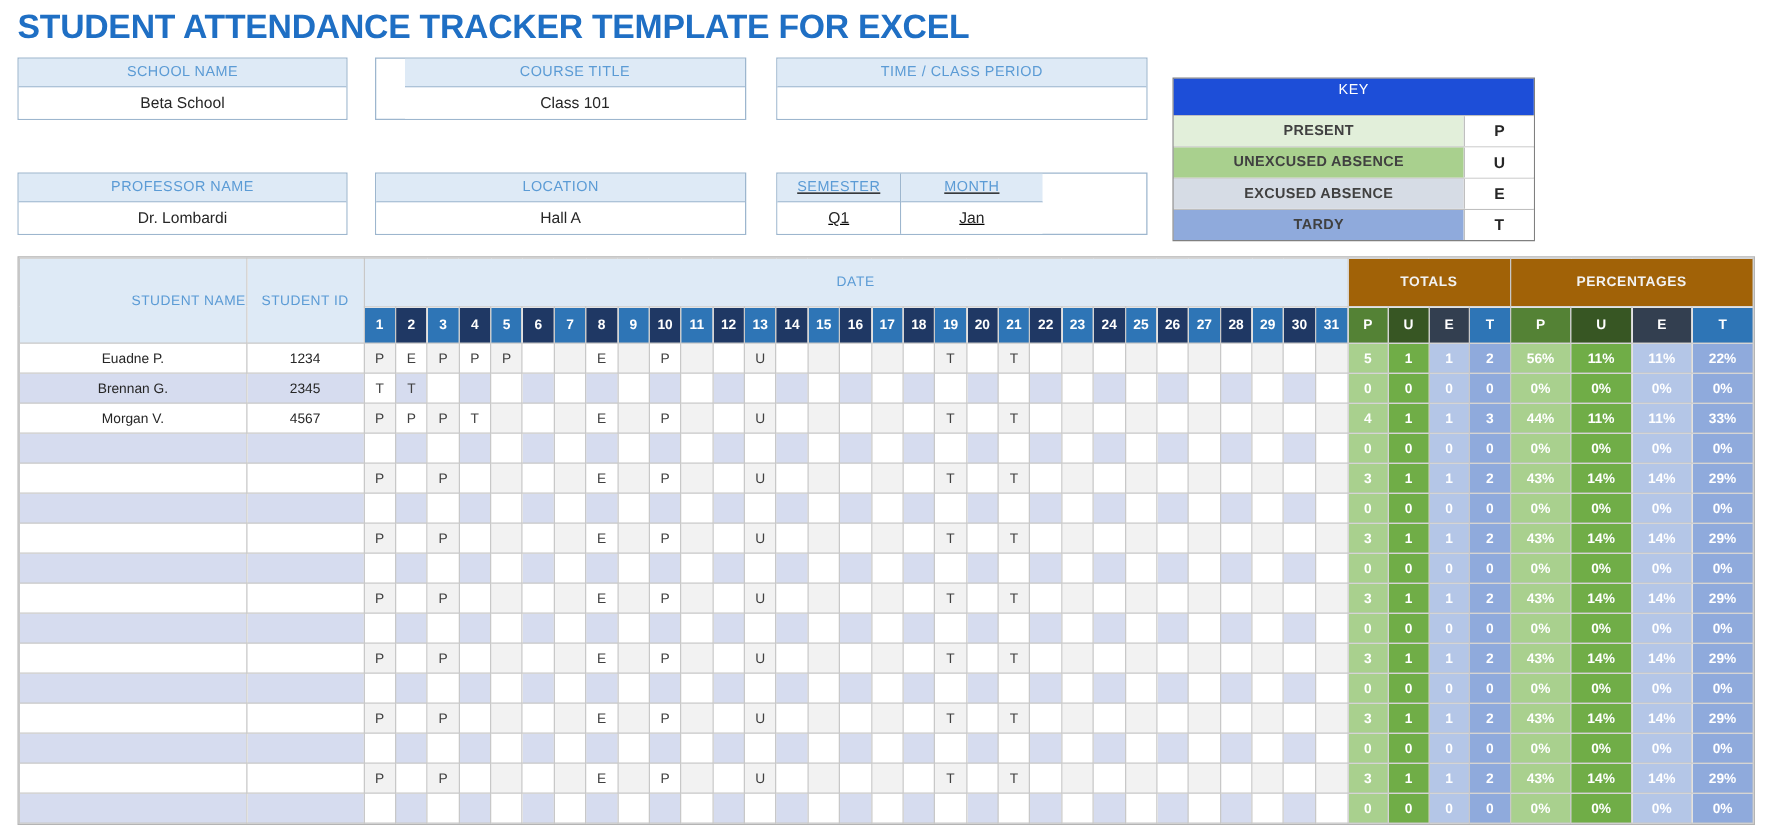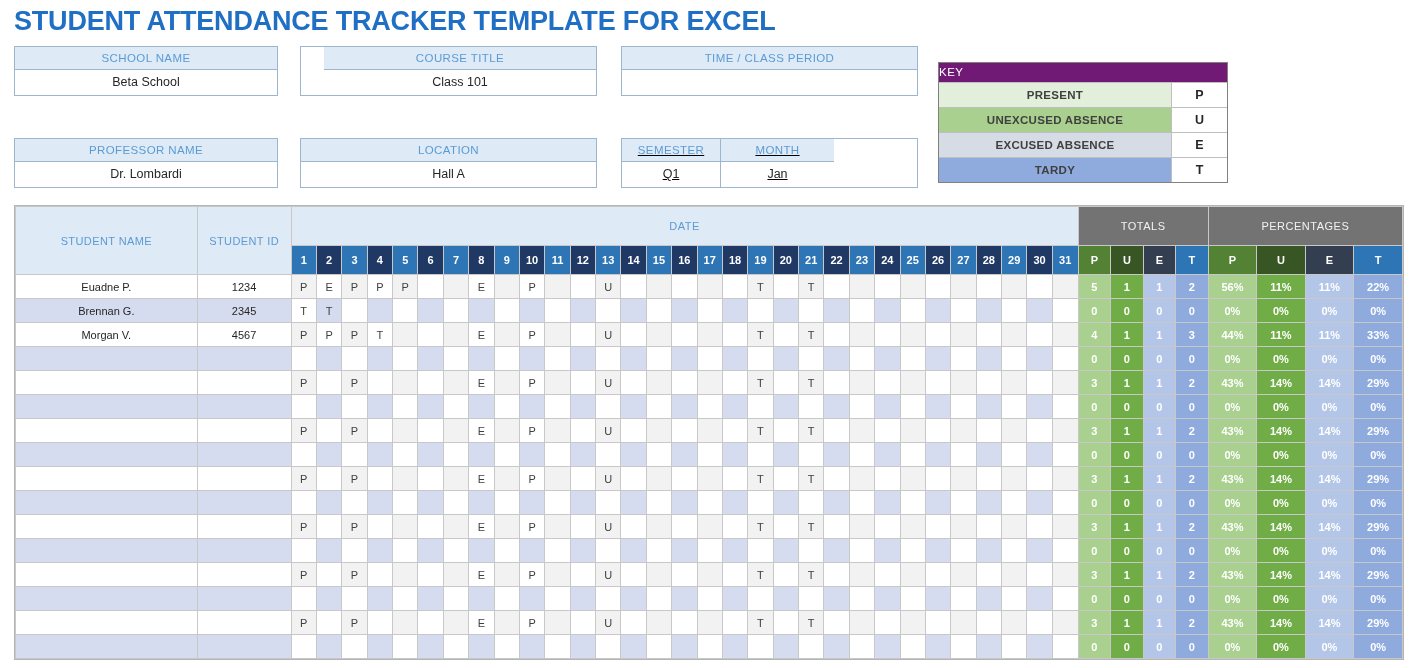--- a/index.html
+++ b/index.html
@@ -31,22 +31,22 @@
     background:#ffffff;color:#262626;font-size:12.5px;
     text-align:center;line-height:25px;height:25px;
   }
   .ibox-split{display:flex;text-decoration:underline;}
   .ibox-split > div{border-right:1px solid #9DB6CE;box-sizing:border-box;}
   .ibox-split > div:last-child{border-right:none;}
 
   
   .key{position:absolute;left:938px;top:62px;width:290px;
        border:1px solid #808080;box-sizing:border-box;}
-  .key-title{background:#701a75;color:#ffffff;font-size:11.5px;
-       line-height:19px;height:19px;letter-spacing:.5px;}
+  .key-title{background:#1d4ed8;color:#ffffff;font-size:11.5px;
+       text-align:center;line-height:19px;height:29px;letter-spacing:.5px;}
   .key-row{display:flex;height:24px;border-top:1px solid #BFBFBF;}
   .key-label{flex:1;text-align:center;font-size:11.5px;font-weight:bold;
        color:#404040;line-height:24px;letter-spacing:.3px;}
   .key-code{width:55px;background:#ffffff;text-align:center;font-size:12.5px;
        font-weight:bold;color:#262626;line-height:24px;
        border-left:1px solid #BFBFBF;}
 
   
   .grid{position:absolute;left:14px;top:205px;
         border:1px solid #B4B4B4;box-sizing:border-box;
@@ -55,22 +55,22 @@
   table.sheet td, table.sheet th{
     border:1px solid #C8C8C8;box-sizing:border-box;padding:0;
     font-size:11px;text-align:center;vertical-align:middle;
     overflow:hidden;white-space:nowrap;
   }
   
   .h-name{background:#DEEAF6;color:#5B9BD5;font-size:11.5px;
           font-weight:normal;letter-spacing:.4px;}
   .h-date{background:#DEEAF6;color:#5B9BD5;font-size:11.5px;
           font-weight:normal;letter-spacing:.6px;height:32px;}
-  .h-gray{background:#737373;color:#F2F2F2;font-size:11.5px;
-          font-weight:normal;letter-spacing:.5px;height:32px;margin-top:36px;}
+  .h-gray{background:#a16207;color:#F2F2F2;font-size:11.5px;
+          font-weight:bold;letter-spacing:.5px;height:32px;margin-top:36px;}
   .d-odd{background:#2E75B6;color:#ffffff;font-weight:bold;font-size:11px;height:24px;}
   .d-even{background:#1F3864;color:#ffffff;font-weight:bold;font-size:11px;height:24px;}
   .t-p{background:#548235;color:#ffffff;font-weight:bold;height:24px;}
   .t-u{background:#375623;color:#ffffff;font-weight:bold;height:24px;}
   .t-e{background:#333F50;color:#ffffff;font-weight:bold;height:24px;}
   .t-t{background:#2E75B6;color:#ffffff;font-weight:bold;height:24px;}
 
   
   tr.r-white td.nm, tr.r-white td.id{background:#ffffff;}
   tr.r-blue  td.nm, tr.r-blue  td.id{background:#D6DCEF;}
@@ -204,21 +204,21 @@
           <col style="width: 31.5px;">
           <col style="width: 31.5px;">
           <col style="width: 31.5px;">
           <col style="width: 47px;">
           <col style="width: 47px;">
           <col style="width: 47px;">
           <col style="width: 47px;">
         </colgroup>
       <thead>
         <tr>
-          <th class="h-name" rowspan="2" style="height:68px;">STUDENT NAME</th>
+          <th class="h-name" rowspan="2" style="height:68px;text-align:right;">STUDENT NAME</th>
           <th class="h-name" rowspan="2" style="height:68px;">STUDENT ID</th>
           <th class="h-date" colspan="31">DATE</th>
           <th class="h-gray" colspan="4">TOTALS</th>
           <th class="h-gray" colspan="4">PERCENTAGES</th>
         </tr>
         <tr id="day-header-row">
             <th class="d-odd">1</th>
             <th class="d-even">2</th>
             <th class="d-odd">3</th>
             <th class="d-even">4</th>

